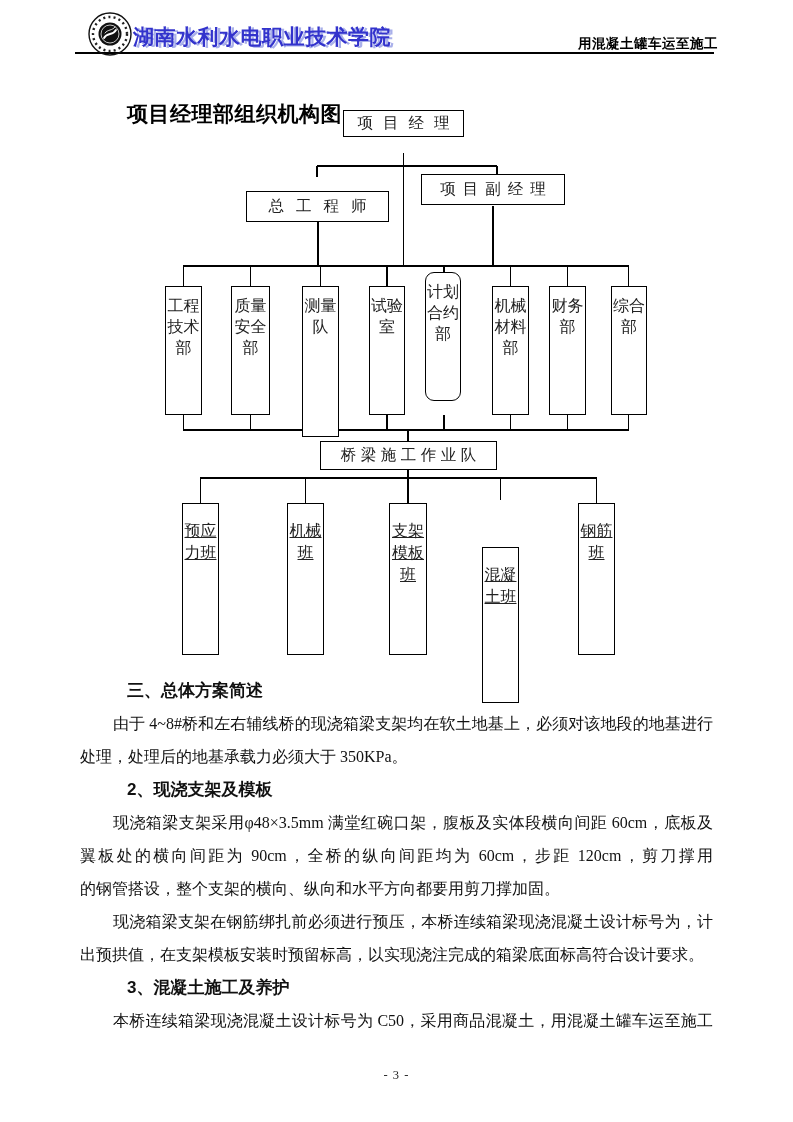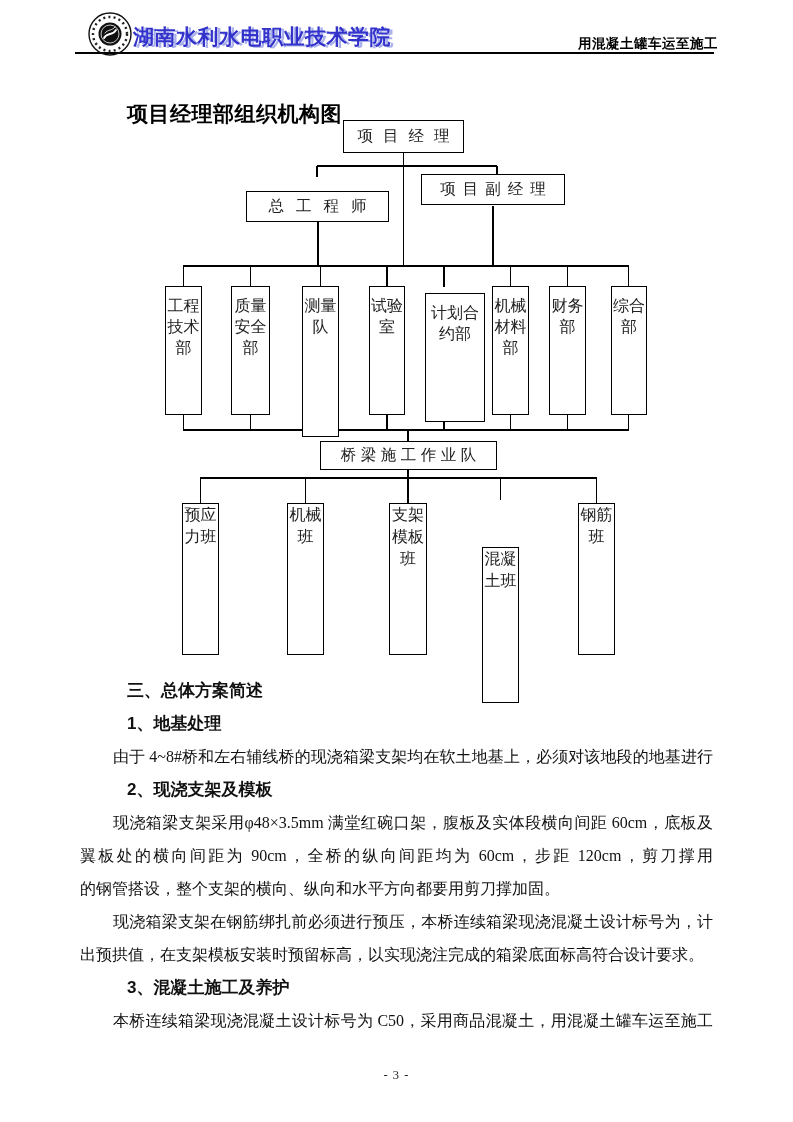--- a/index.html
+++ b/index.html
@@ -37,21 +37,21 @@
   .node.h .lbl{display:block;text-align:center;}
   .ls10 .lbl{letter-spacing:10px;margin-right:-10px;}
   .ls12 .lbl{letter-spacing:12px;margin-right:-12px;}
   .ls7  .lbl{letter-spacing:7px;margin-right:-7px;}
   .ls4  .lbl{letter-spacing:4.5px;margin-right:-4.5px;}
   .vnode{
     position:absolute;box-sizing:border-box;border:1.5px solid #000;background:#fff;
     font-size:16px;line-height:21px;color:#222;text-align:center;
     padding-top:8px;word-break:break-all;overflow:hidden;
   }
-  .vnode.team{line-height:22px;padding-top:0;}
+  .vnode.team{line-height:22px;padding-top:16px;text-decoration:underline;}
   
   .textblock{position:absolute;left:80px;top:674px;width:633px;}
   .tl{box-sizing:border-box;width:633px;height:33px;line-height:33px;font-size:16px;overflow:hidden;}
   .tl.h{font-family:"Liberation Sans","DejaVu Sans",sans-serif;font-weight:bold;font-size:17px;padding-left:47px;}
   .tl.ind{padding-left:33px;}
   .tl.fl{text-align:justify;text-align-last:justify;}
   .tl.nw{white-space:nowrap;}
   
   .page-num{
     position:absolute;left:0;top:1068px;width:793px;text-align:center;
@@ -105,53 +105,53 @@
     <line x1="408" y1="310" x2="408" y2="321.5"></line>
     <line x1="408" y1="350" x2="408" y2="358.5"></line>
     <line x1="200" y1="358" x2="597" y2="358"></line>
     <line x1="200.5" y1="358" x2="200.5" y2="383.5"></line>
     <line x1="305.5" y1="358" x2="305.5" y2="383.5"></line>
     <line x1="408" y1="358" x2="408" y2="383.5"></line>
     <line x1="500.5" y1="358" x2="500.5" y2="379.5"></line>
     <line x1="596.5" y1="358" x2="596.5" y2="383.5"></line>
   </svg>
 
-  <div class="node h ls10" style="left:343px;top:120px;width:121px;height:33px;">
+  <div class="node h ls10" style="left:343px;top:110px;width:121px;height:27px;">
     <span class="lbl">项目经理</span>
   </div>
   <div class="node h ls12" style="left:246px;top:176px;width:143px;height:31px;margin-top:15px;">
     <span class="lbl">总工程师</span>
   </div>
   <div class="node h ls7" style="left:421px;top:174px;width:144px;height:31px;">
     <span class="lbl">项目副经理</span>
   </div>
 
   <div class="vnode" style="left:165px;top:286px;width:37px;height:129px;">工程技术部</div>
   <div class="vnode" style="left:231px;top:286px;width:39px;height:129px;">质量安全部</div>
   <div class="vnode" style="left:302px;top:286px;width:37px;height:151px;">测量队</div>
   <div class="vnode" style="left:369px;top:286px;width:36px;height:129px;">试验室</div>
-  <div class="vnode" style="left:425px;top:293px;width:60px;height:129px;">计划合约部</div>
+  <div class="vnode" style="left:425px;top:272px;width:36px;height:129px;border-radius:9px;">计划合约部</div>
   <div class="vnode" style="left:492px;top:286px;width:37px;height:129px;">机械材料部</div>
   <div class="vnode" style="left:549px;top:286px;width:37px;height:129px;">财务部</div>
   <div class="vnode" style="left:611px;top:286px;width:36px;height:129px;">综合部</div>
 
   <div class="node h ls4" style="left:320px;top:441px;width:177px;height:29px;">
     <span class="lbl">桥梁施工作业队</span>
   </div>
 
   <div class="vnode team" style="left:182px;top:503px;width:37px;height:152px;">预应力班</div>
   <div class="vnode team" style="left:287px;top:503px;width:37px;height:152px;">机械班</div>
   <div class="vnode team" style="left:389px;top:503px;width:38px;height:152px;">支架模板班</div>
   <div class="vnode team" style="left:482px;top:499px;width:37px;height:156px;margin-top:48px;">混凝土班</div>
   <div class="vnode team" style="left:578px;top:503px;width:37px;height:152px;">钢筋班</div>
 
   <div class="textblock">
     <div class="tl h nw">三、总体方案简述</div>
-    <div class="tl h nw">1、地基处理</div>
     <div class="tl ind fl">由于 4~8#桥和左右辅线桥的现浇箱梁支架均在软土地基上，必须对该地段的地基进行</div>
+    <div class="tl nw">处理，处理后的地基承载力必须大于 350KPa。</div>
     <div class="tl h nw">2、现浇支架及模板</div>
     <div class="tl ind fl">现浇箱梁支架采用φ48×3.5mm 满堂红碗口架，腹板及实体段横向间距 60cm，底板及</div>
     <div class="tl fl">翼板处的横向间距为 90cm，全桥的纵向间距均为 60cm，步距 120cm，剪刀撑用φ48×3.5mm</div>
     <div class="tl nw">的钢管搭设，整个支架的横向、纵向和水平方向都要用剪刀撑加固。</div>
     <div class="tl ind fl">现浇箱梁支架在钢筋绑扎前必须进行预压，本桥连续箱梁现浇混凝土设计标号为，计算</div>
     <div class="tl nw">出预拱值，在支架模板安装时预留标高，以实现浇注完成的箱梁底面标高符合设计要求。</div>
     <div class="tl h nw">3、混凝土施工及养护</div>
     <div class="tl ind fl">本桥连续箱梁现浇混凝土设计标号为 C50，采用商品混凝土，用混凝土罐车运至施工</div>
   </div>
 

